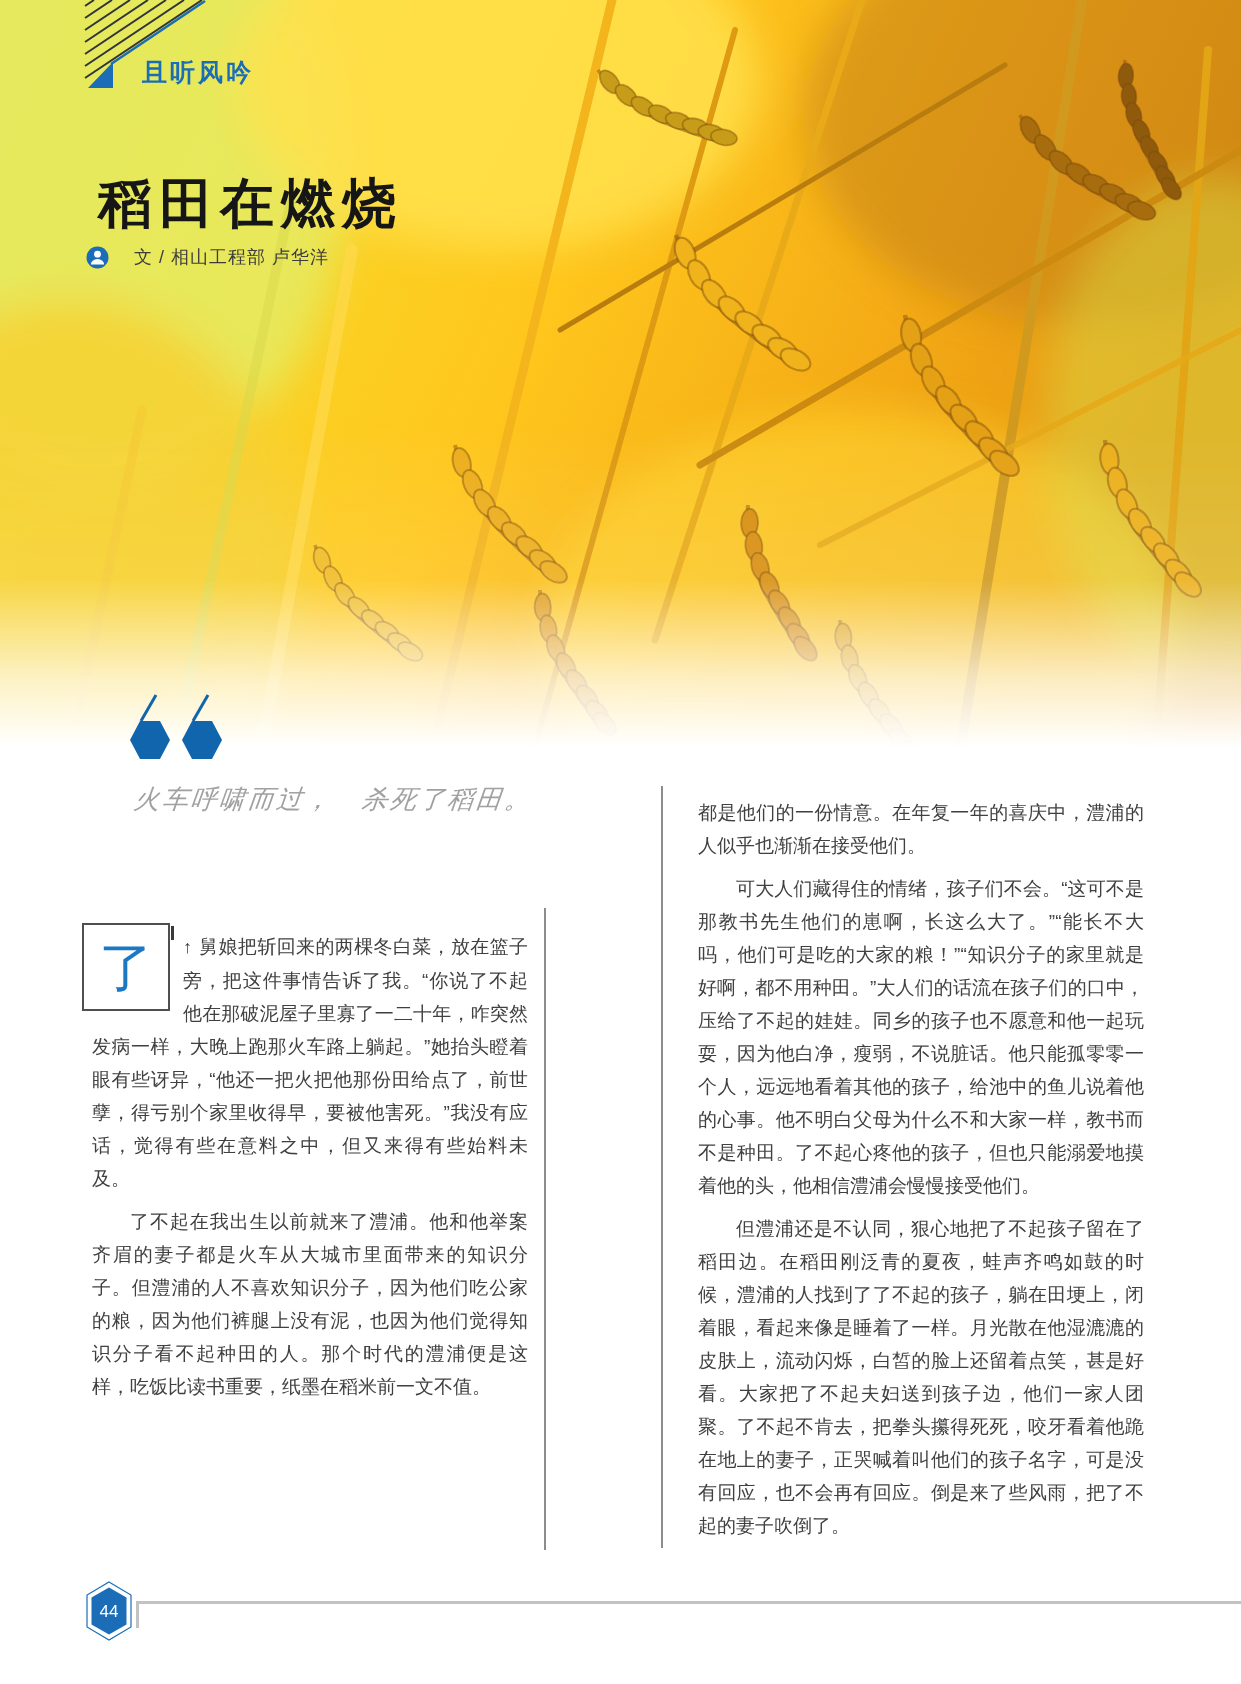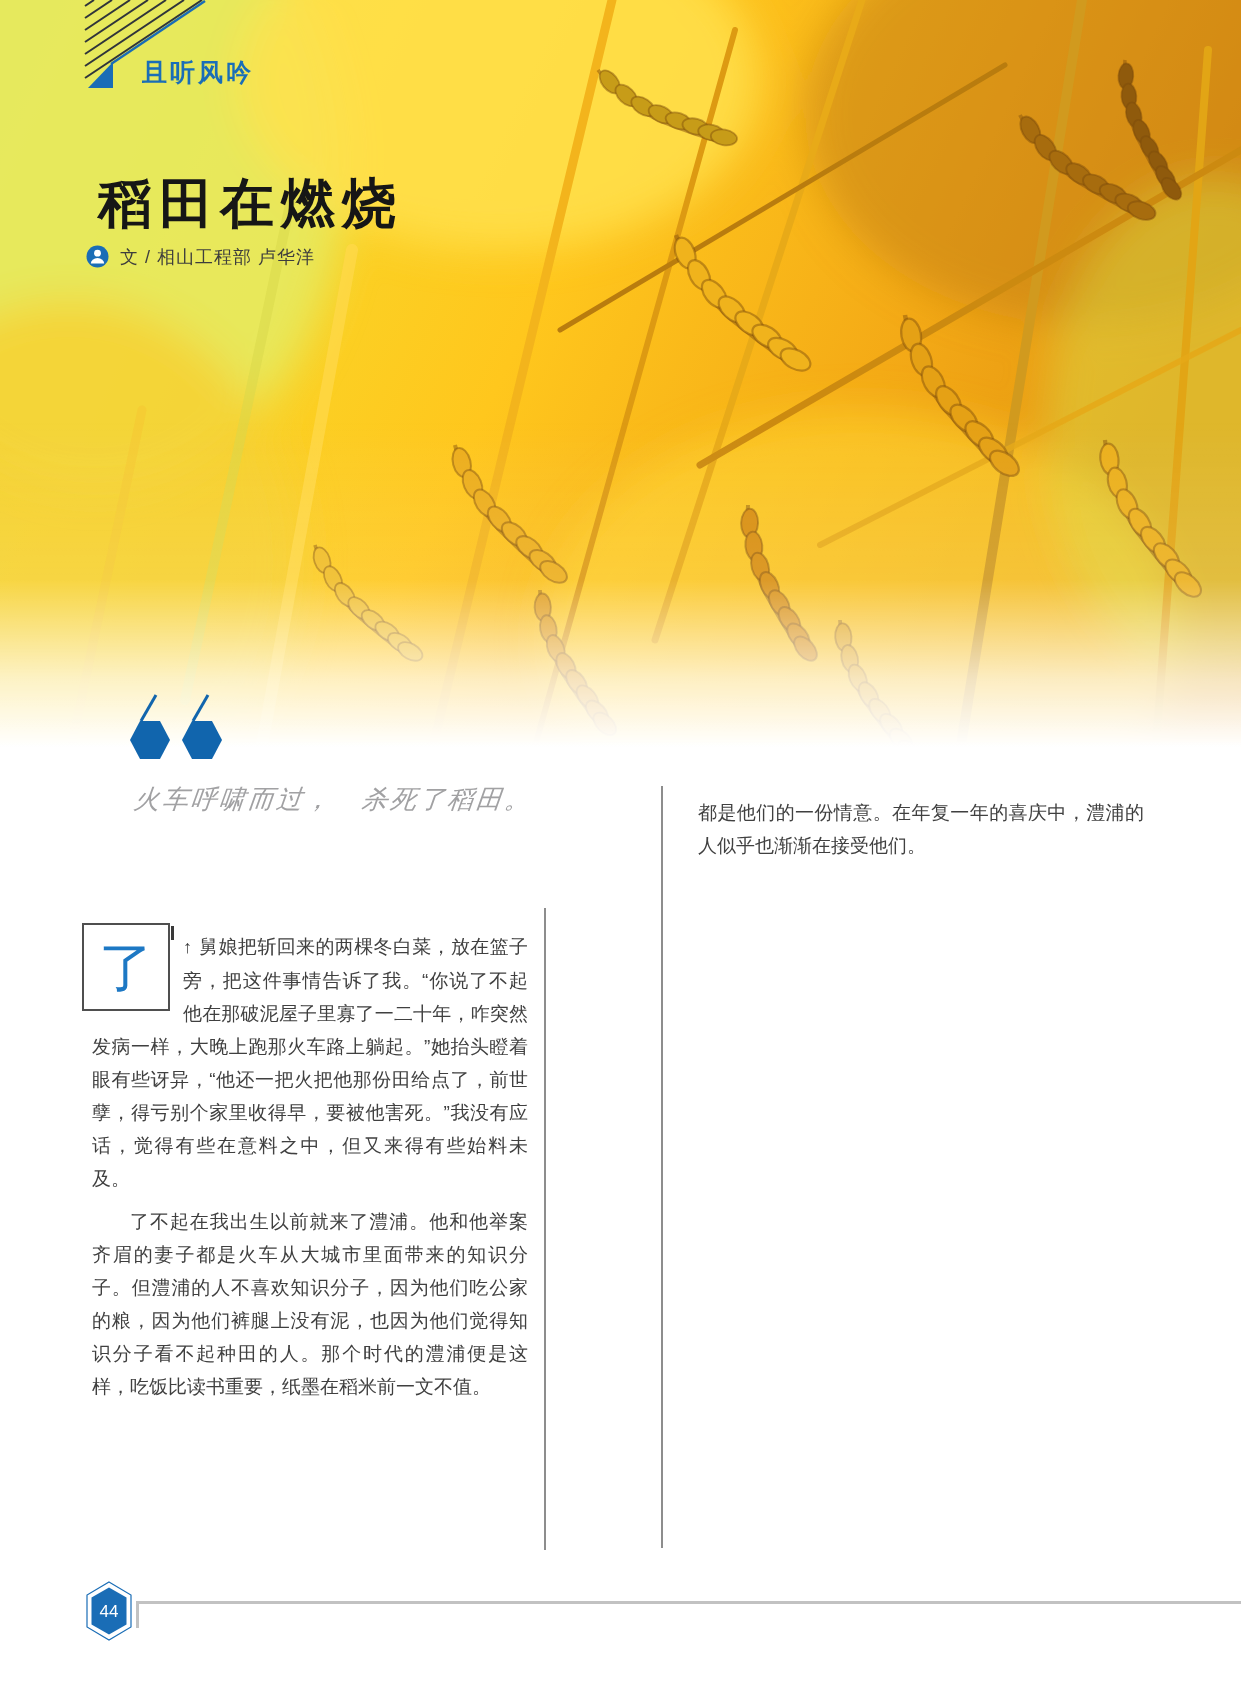--- a/index.html
+++ b/index.html
@@ -3,21 +3,21 @@
 <meta charset="utf-8">
 <style>
   html,body{margin:0;padding:0;background:#e8e8e8;}
   .page{position:relative;width:1241px;height:1684px;margin:0 auto;background:#ffffff;overflow:hidden;
         font-family:"Liberation Sans","DejaVu Sans",sans-serif;}
   .hero{position:absolute;left:0;top:0;display:block;}
   .corner-decor{position:absolute;left:80px;top:0;}
   .section-label{position:absolute;left:142px;top:56px;font-size:25px;font-weight:bold;color:#1a6eb7;letter-spacing:3px;}
   .title{position:absolute;left:86px;top:156px;font-family:"Liberation Serif","DejaVu Serif",serif;
          font-size:54px;font-weight:700;color:#161616;letter-spacing:7px;}
-  .byline{position:absolute;left:86px;top:245px;display:flex;align-items:flex-start;gap:11px;
+  .byline{position:absolute;left:86px;top:245px;display:flex;align-items:center;gap:25px;
           font-size:18px;color:#3d3d3d;letter-spacing:1px;}
   .byline svg{display:block;}
   .quote-icon{position:absolute;left:128px;top:694px;}
   .quote-text{position:absolute;left:132px;top:782px;font-size:26px;color:#a1a1a3;letter-spacing:2.5px;
               font-style:italic;transform:skewX(-6deg);transform-origin:left bottom;}
   .col{position:absolute;font-size:19px;line-height:33px;color:#404040;text-align:justify;}
   .col p{margin:10px;padding:0;}
   .col p.indent{text-indent:2em;}
   .col-left{left:82px;top:920px;width:456px;height:632px;}
   .col-right{left:688px;top:786px;width:466px;height:762px;}
@@ -148,20 +148,22 @@
 
   <div class="col col-left">
     <span class="dropcap-box">了</span>
     <span class="tick"></span>
     <p><span class="up-arrow">↑</span><span>舅娘把斩回来的两棵冬白菜，放在篮子旁，把这件事情告诉了我。“你说了不起他在那破泥屋子里寡了一二十年，咋突然发病一样，大晚上跑那火车路上躺起。”她抬头瞪着眼有些讶异，“他还一把火把他那份田给点了，前世孽，得亏别个家里收得早，要被他害死。”我没有应话，觉得有些在意料之中，但又来得有些始料未及。</span></p>
     <p class="indent">了不起在我出生以前就来了澧浦。他和他举案齐眉的妻子都是火车从大城市里面带来的知识分子。但澧浦的人不喜欢知识分子，因为他们吃公家的粮，因为他们裤腿上没有泥，也因为他们觉得知识分子看不起种田的人。那个时代的澧浦便是这样，吃饭比读书重要，纸墨在稻米前一文不值。</p>
   </div>
 
   <div class="col col-right">
     <p>都是他们的一份情意。在年复一年的喜庆中，澧浦的人似乎也渐渐在接受他们。</p>
+    <p class="indent">可大人们藏得住的情绪，孩子们不会。“这可不是那教书先生他们的崽啊，长这么大了。”“能长不大吗，他们可是吃的大家的粮！”“知识分子的家里就是好啊，都不用种田。”大人们的话流在孩子们的口中，压给了不起的娃娃。同乡的孩子也不愿意和他一起玩耍，因为他白净，瘦弱，不说脏话。他只能孤零零一个人，远远地看着其他的孩子，给池中的鱼儿说着他的心事。他不明白父母为什么不和大家一样，教书而不是种田。了不起心疼他的孩子，但也只能溺爱地摸着他的头，他相信澧浦会慢慢接受他们。</p>
+    <p class="indent">但澧浦还是不认同，狠心地把了不起孩子留在了稻田边。在稻田刚泛青的夏夜，蛙声齐鸣如鼓的时候，澧浦的人找到了了不起的孩子，躺在田埂上，闭着眼，看起来像是睡着了一样。月光散在他湿漉漉的皮肤上，流动闪烁，白皙的脸上还留着点笑，甚是好看。大家把了不起夫妇送到孩子边，他们一家人团聚。了不起不肯去，把拳头攥得死死，咬牙看着他跪在地上的妻子，正哭喊着叫他们的孩子名字，可是没有回应，也不会再有回应。倒是来了些风雨，把了不起的妻子吹倒了。</p>
   </div>
 
   <svg class="page-badge" width="48" height="62" viewBox="0 0 48 62" aria-hidden="true">
     <polygon points="24,1 46,14 46,46 24,59 2,46 2,14" fill="#ffffff" stroke="#1a6db6" stroke-width="1.2"></polygon>
     <polygon points="24,6.5 41.5,16.5 41.5,43.5 24,53.5 6.5,43.5 6.5,16.5" fill="#1a6db6"></polygon>
     <text x="24" y="36" text-anchor="middle" font-size="17" font-family="Liberation Sans, sans-serif" fill="#ffffff">44</text>
   </svg>
   <div class="footer-line"></div>
   <div class="footer-corner"></div>
 

